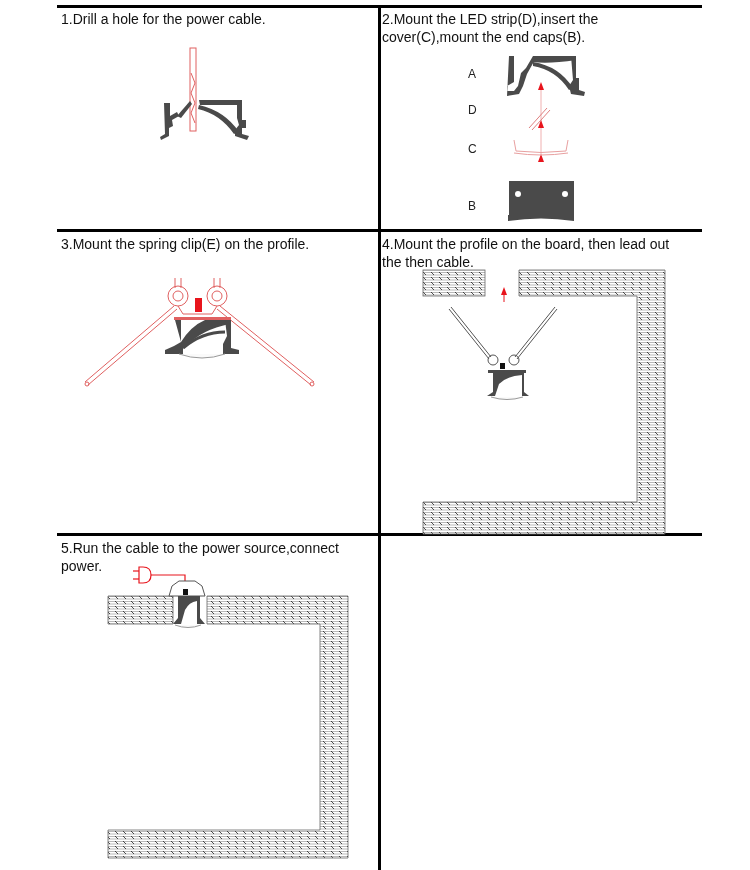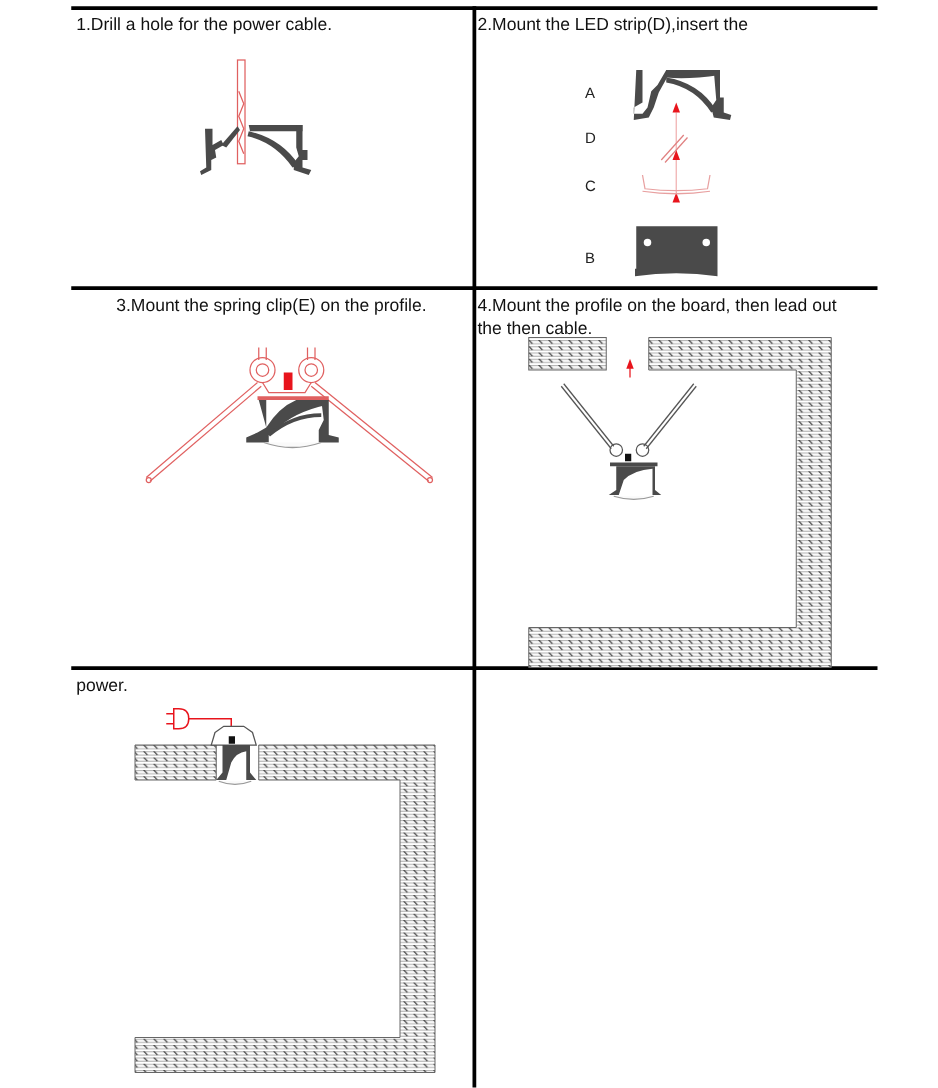--- a/index.html
+++ b/index.html
@@ -38,20 +38,21 @@
         <polygon points="142,92 185,92 185,97 143,97"></polygon>
         <path d="M142 97 Q168 103 182 124 L177 126 Q163 106 141 101 Z"></path>
         <path d="M180 92 L185 92 L185 112 L189 112 L189 120 L185 120 L185 126 L192 128 L190 132 L178 128 L178 122 L182 117 L180 110 Z"></path>
       </g>
     </svg>
   </div>
 
   <div class="cell" style="left:381px; top:8px; width:321px; height:221px;">
     <div class="caption" style="left:1px; top:2px;">
       <div>2.Mount the LED strip(D),insert the</div>
+      <div>cover(C),mount the end caps(B).</div>
     </div>
     <svg width="321" height="221" style="left:0; top:0;">
       <text class="lbl" x="87" y="70">A</text>
       <text class="lbl" x="87" y="106">D</text>
       <text class="lbl" x="87" y="145">C</text>
       <text class="lbl" x="87" y="202">B</text>
 
       <g fill="#4a4a4a">
         <path d="M128 48 L133 48 L133 74 L126 78 L126 83 L133 83 L137 78 L140 65 L145 60 L152 48 L156 48 L146 66 L142 78 L138 86 L126 88 Z"></path>
         <path d="M152 48 L195 48 L195 52 Q168 56 152 54 Z"></path>
@@ -77,21 +78,21 @@
       </g>
 
       <g>
         <path d="M128 173 L193 173 L193 213 Q160 208 127 213 L127 207 L128 207 Z" fill="#4a4a4a"></path>
         <circle cx="137" cy="186" r="3" fill="#ffffff"></circle>
         <circle cx="184" cy="186" r="3" fill="#ffffff"></circle>
       </g>
     </svg>
   </div>
 
-  <div class="cell" style="left:57px; top:232px; width:321px; height:301px;margin-left:32px;">
+  <div class="cell" style="left:57px; top:232px; width:321px; height:301px;">
     <div class="caption" style="left:4px; top:3px;">3.Mount the spring clip(E) on the profile.</div>
     <svg width="321" height="301" style="left:0; top:0;">
 
       <g stroke="#e06060" fill="none" stroke-width="1">
         <line x1="117" y1="74" x2="28" y2="150"></line>
         <line x1="120" y1="77" x2="31" y2="153"></line>
         <line x1="163" y1="74" x2="257" y2="150"></line>
         <line x1="160" y1="77" x2="254" y2="153"></line>
         <circle cx="121" cy="64" r="10"></circle>
         <circle cx="121" cy="64" r="5"></circle>
@@ -151,20 +152,21 @@
         <rect x="119" y="131" width="5" height="6" fill="#111"></rect>
         <rect x="107" y="138" width="38" height="3"></rect>
         <path d="M108 141 L112 141 L112 160 L106 164 L114 164 L118 152 Q126 144 141 143 L141 164 L148 164 L143 160 L143 141 Z"></path>
         <path d="M110 165 Q126 170 142 165" stroke="#999" stroke-width="1" fill="#fafafa"></path>
       </g>
     </svg>
   </div>
 
   <div class="cell" style="left:57px; top:536px; width:321px; height:334px;">
     <div class="caption" style="left:4px; top:3px;">
+      <div>5.Run the cable to the power source,connect</div>
       <div>power.</div>
     </div>
     <svg width="321" height="334" style="left:0; top:0;">
       <defs>
         <pattern id="hatch5" width="8" height="5" patternUnits="userSpaceOnUse">
           <rect width="8" height="5" fill="#ffffff"></rect>
           <line x1="0" y1="0.5" x2="8" y2="0.5" stroke="#888" stroke-width="0.6"></line>
           <line x1="0" y1="3" x2="8" y2="3" stroke="#888" stroke-width="0.6"></line>
           <line x1="2" y1="0" x2="5" y2="3" stroke="#222" stroke-width="0.8"></line>
         </pattern>

